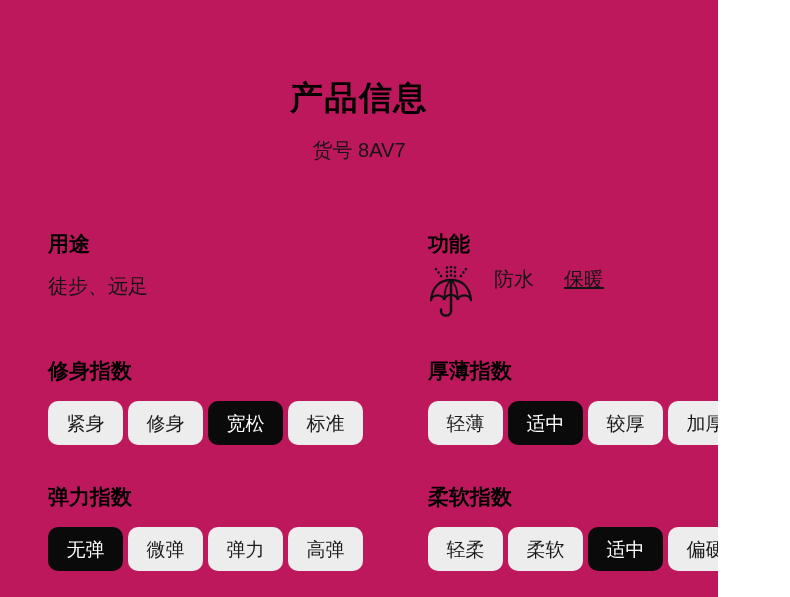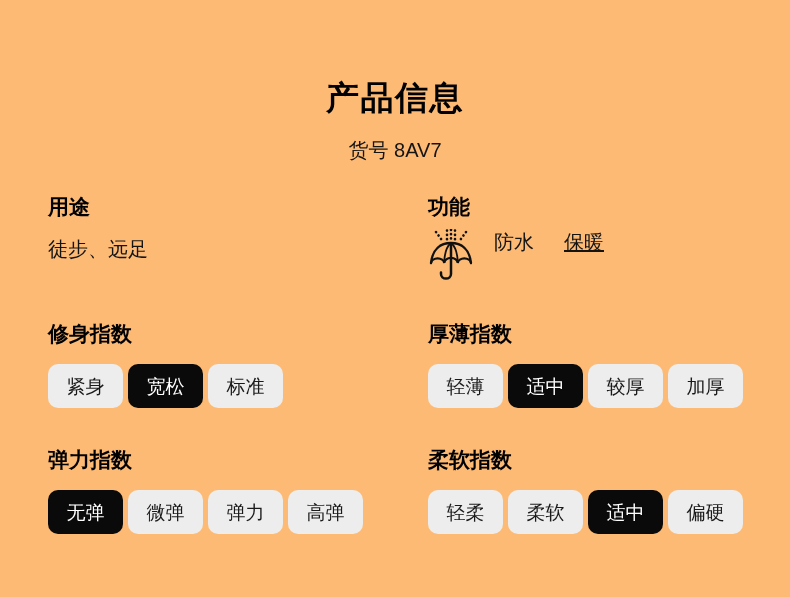--- a/index.html
+++ b/index.html
@@ -1,26 +1,26 @@
 <!DOCTYPE html>
 <html><head>
 <meta charset="utf-8">
 <style>
   html,body{margin:0;padding:0;background:#fff;}
   body{font-family:"Liberation Sans","DejaVu Sans",sans-serif;color:#111;}
-  .page{width:790px;height:597px;background:#fdba74;overflow:hidden;position:relative;}
+  .page{width:718px;height:597px;background:#be185d;overflow:hidden;position:relative;}
   .header{text-align:center;padding-top:76px;}
   .title{font-size:33px;font-weight:700;letter-spacing:1.5px;margin:0;color:#000;}
   .subtitle{font-size:20px;margin-top:16px;color:#141414;}
   .grid{
     display:grid;
     grid-template-columns:380px 1fr;
     grid-template-rows:127px 126px auto;
     padding:0 20px 0 48px;
-    margin-top:31px;
+    margin-top:68px;
   }
   .section h3{font-size:21px;font-weight:700;margin:0 0 19px 0;color:#000;line-height:1.1;}
   .usage-value{font-size:20px;color:#141414;line-height:1.2;}
   .features-row{display:flex;gap:20px;margin-top:-8px;}
   .features-row .ftext{font-size:20px;color:#141414;}
   .features-row .ftext + .ftext{margin-left:10px;text-decoration:underline;}
   .chips{display:flex;gap:5px;}
   .chip{
     height:44px;min-width:75px;padding:10px 18px;box-sizing:border-box;
     display:inline-flex;align-items:center;justify-content:center;
@@ -72,20 +72,21 @@
         </span>
         <span class="ftext">防水</span>
         <span class="ftext">保暖</span>
       </div>
     </div>
 
     <div class="section">
       <h3>修身指数</h3>
       <div class="chips">
         <button class="chip">紧身</button>
+        <button class="chip">修身</button>
         <button class="chip sel">宽松</button>
         <button class="chip">标准</button>
       </div>
     </div>
 
     <div class="section">
       <h3>厚薄指数</h3>
       <div class="chips">
         <button class="chip">轻薄</button>
         <button class="chip sel">适中</button>

